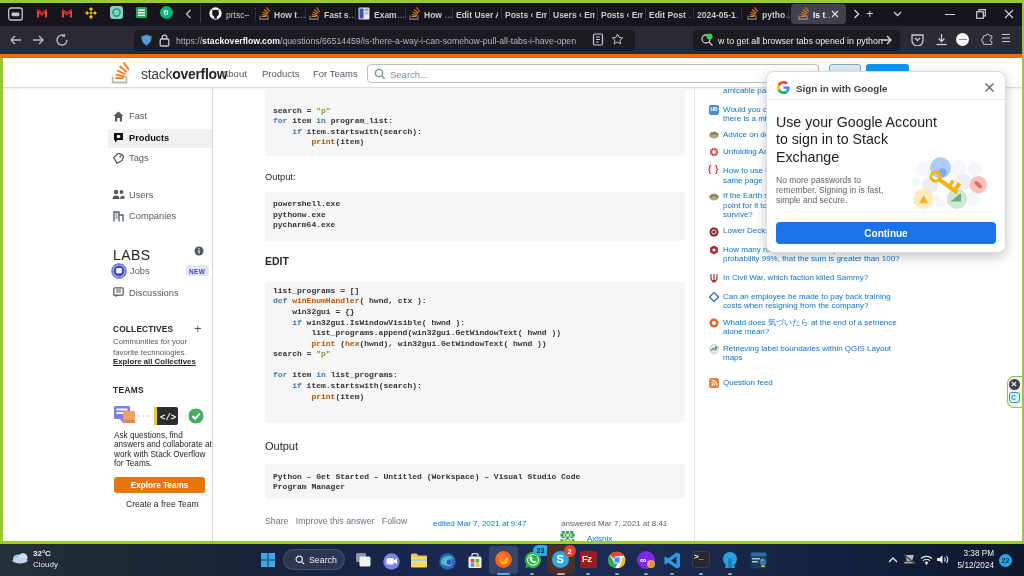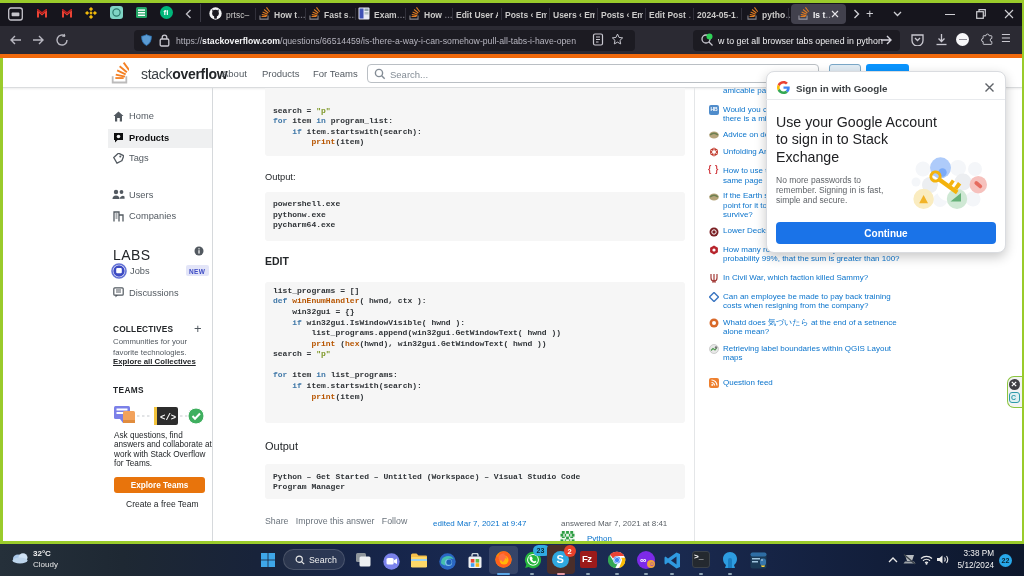--- a/index.html
+++ b/index.html
@@ -247,21 +247,21 @@
   .navic { position:absolute; }
   pre.code { position:absolute; font-family:"Liberation Mono",monospace; font-size:8px; font-weight:bold; color:#2f3337; line-height:10.58px; }
   .kw { color:#4078a8; } .st { color:#7d9726; } .bi { color:#b75501; }
   .codebg { position:absolute; background:#f6f6f6; border-radius:3px; }
 </style>
 
 <div class="abs" style="left:212px;top:88px;width:1px;height:453px;background:#d6d9dc;"></div>
 <svg class="navic" style="left:113px;top:110.5px;" width="11" height="11" viewBox="0 0 11 11">
   <path d="M5.5 0.5 L10.5 5 H9 v5.5 H6.8 V7 H4.2 v3.5 H2 V5 H0.5 z" fill="#525960"></path>
 </svg>
-<div class="nav" style="left:129px;top:111px;">Home</div>
+<div class="nav" style="left:129px;top:111px;">Fast</div>
 <div class="abs" style="left:108px;top:128.5px;width:104px;height:19px;background:#eff0f1;"></div>
 <svg class="navic" style="left:113px;top:132px;" width="11" height="11" viewBox="0 0 11 11">
   <path d="M1 1 h9 v7 h-5.5 L2 10.5 V8 H1 z" fill="#0c0d0e"></path>
   <circle cx="5.5" cy="4.5" r="1.8" fill="#eff0f1"></circle>
 </svg>
 <div class="nav" style="left:129px;top:132.5px;font-weight:bold;color:#0c0d0e;">Products</div>
 <svg class="navic" style="left:113px;top:152.5px;" width="11" height="11" viewBox="0 0 11 11">
   <path d="M0.8 4.5 L4.8 0.8 a1.5 1.5 0 0 1 1.6 -0.2 L10 2.4 a1 1 0 0 1 0.5 1 L9.2 7 a1.5 1.5 0 0 1 -0.9 1 L4 10.2 z" fill="none" stroke="#525960" stroke-width="1.3"></path>
   <circle cx="7.3" cy="3.6" r="1" fill="#525960"></circle>
 </svg>
@@ -369,21 +369,21 @@
         <rect x="7" y="4" width="2" height="1"></rect>
    <rect x="0" y="6" width="2" height="2"></rect>
         <rect x="3" y="6" width="1" height="1"></rect>
         <rect x="6" y="6" width="1" height="1"></rect>
         <rect x="8" y="6" width="2" height="2"></rect>
    <rect x="1" y="8" width="2" height="2"></rect>
         <rect x="4" y="8" width="2" height="2"></rect>
         <rect x="7" y="8" width="2" height="2"></rect>
   </g>
 </svg>
-<div class="abs" style="left:587px;top:533.5px;font-size:8px;color:#0b74cc;">Python</div>
+<div class="abs" style="left:587px;top:533.5px;font-size:8px;color:#0b74cc;">Axisnix</div>
 
 <div class="abs" style="left:694px;top:88px;width:1px;height:453px;background:#e4e6e8;"></div>
 <style>
   .hq { position:absolute; left:723px; font-size:8px; color:#0b74cc; line-height:9.5px; white-space:nowrap; }
   .hqi { position:absolute; left:709px; width:10px; height:10px; }
 </style>
 <div class="hq" style="top:86px;">amicable pairs up to a given bound?</div>
 
 <div class="hqi" style="top:104.5px;border-radius:2px;background:#4f8ccb;"></div>
 <div class="abs" style="left:710.5px;top:106px;font-size:5px;color:#fff;font-weight:bold;">HB</div>

